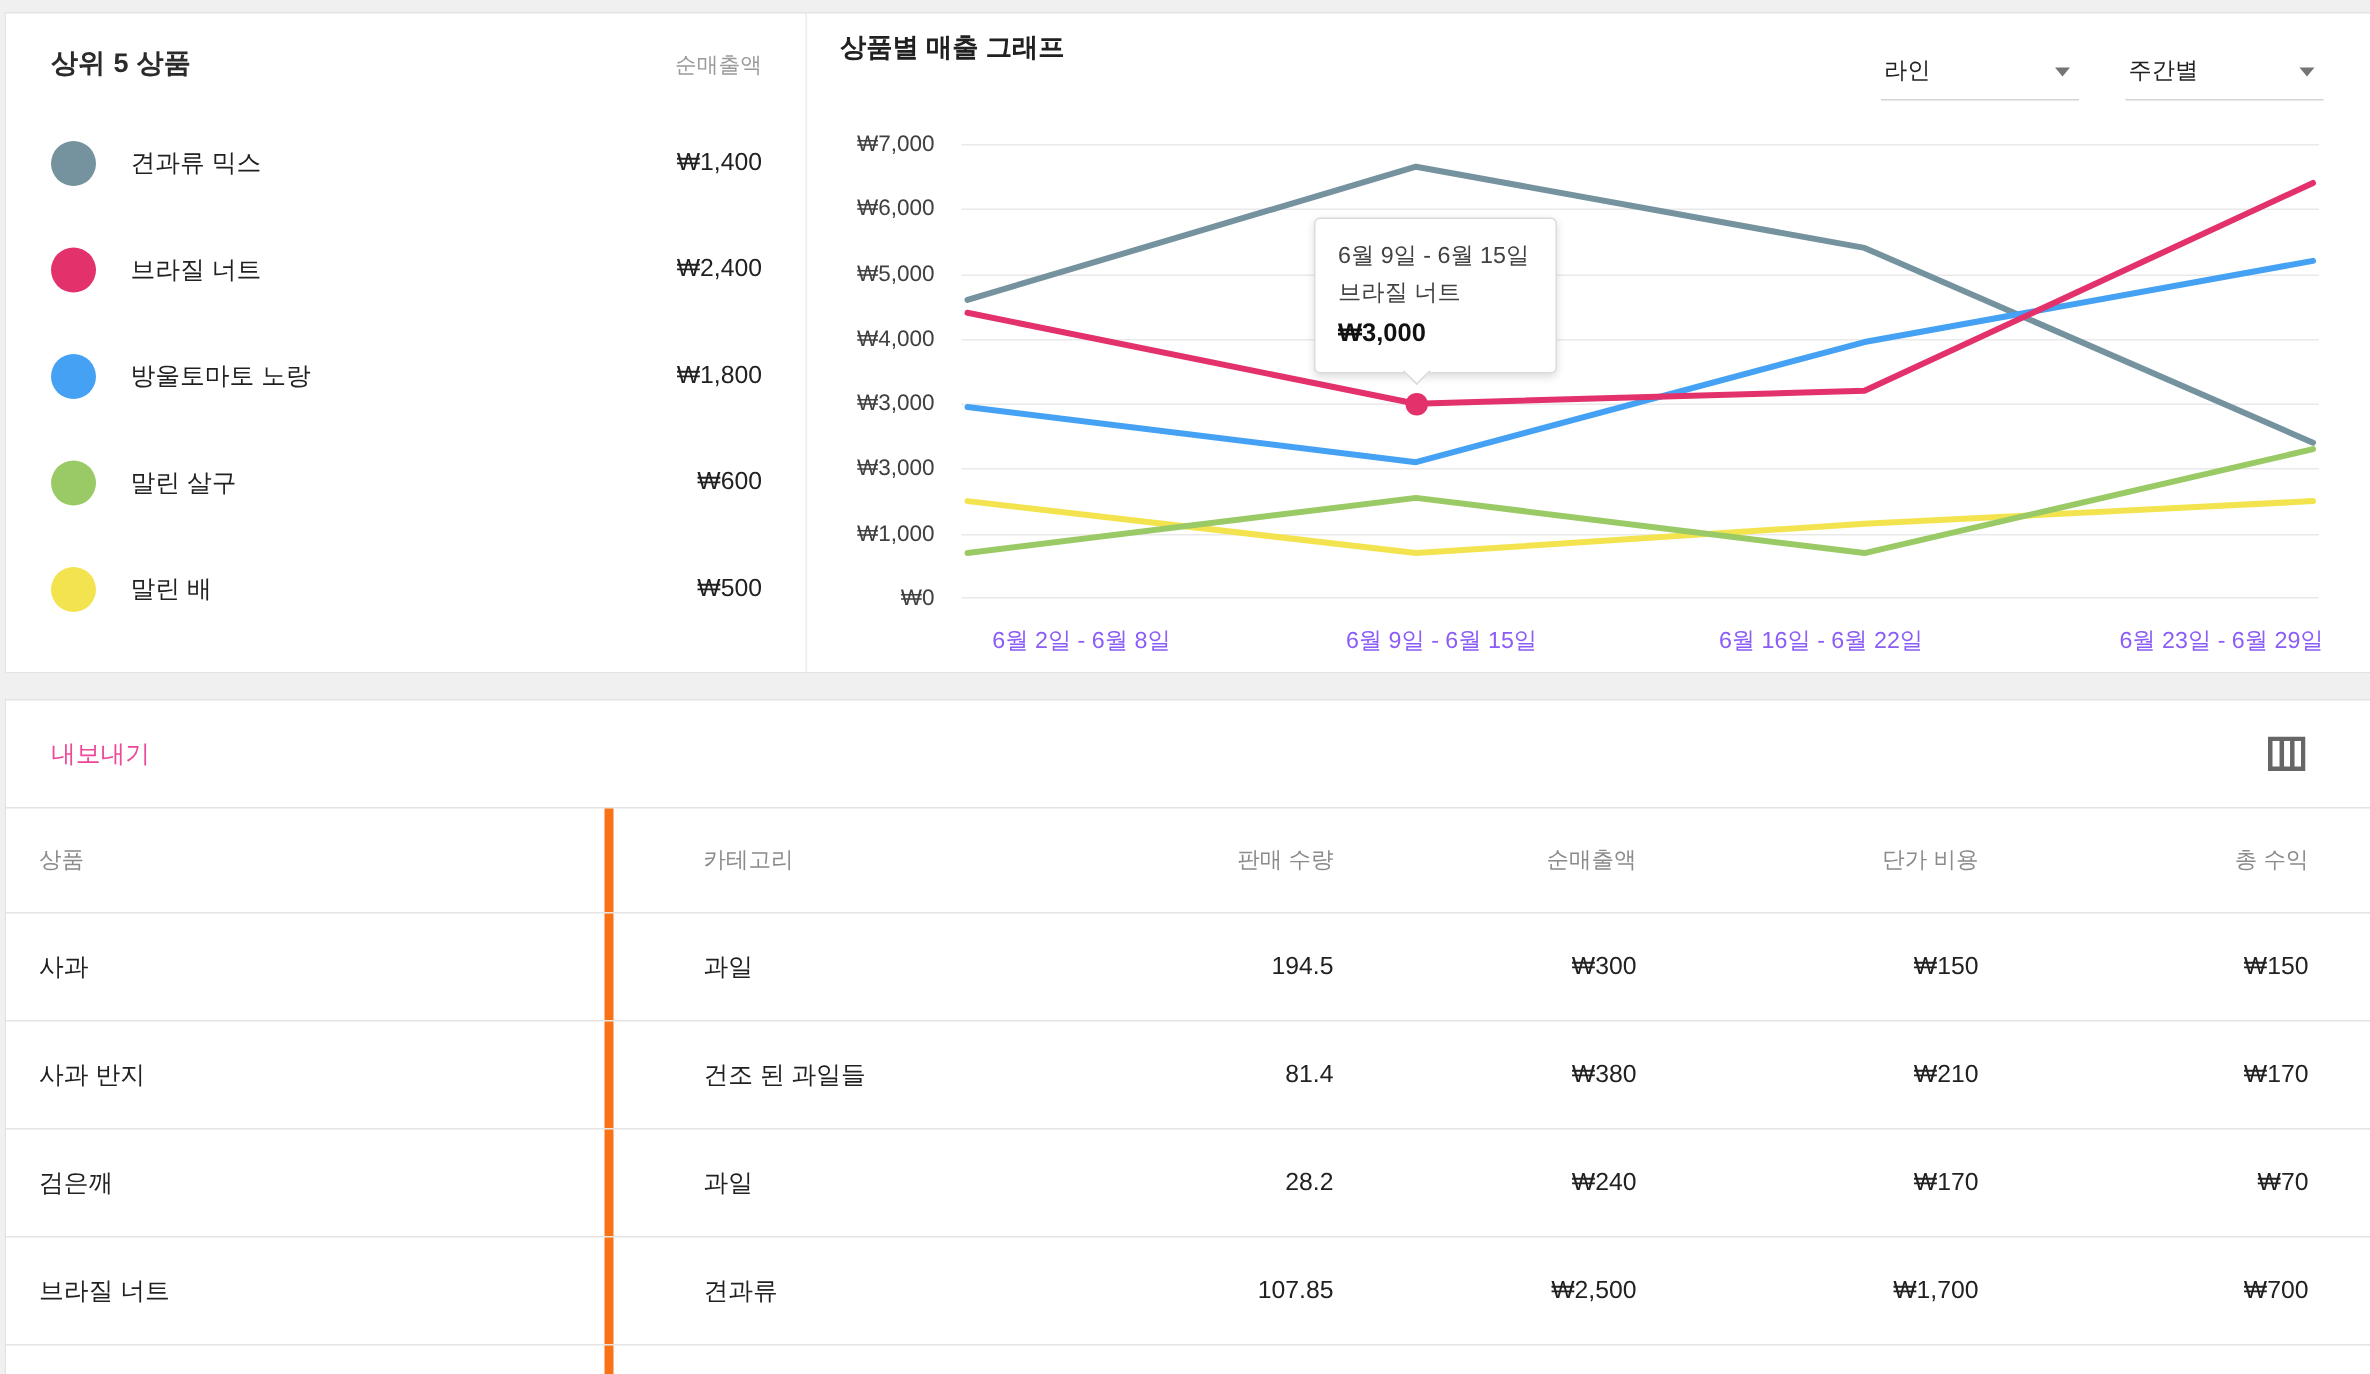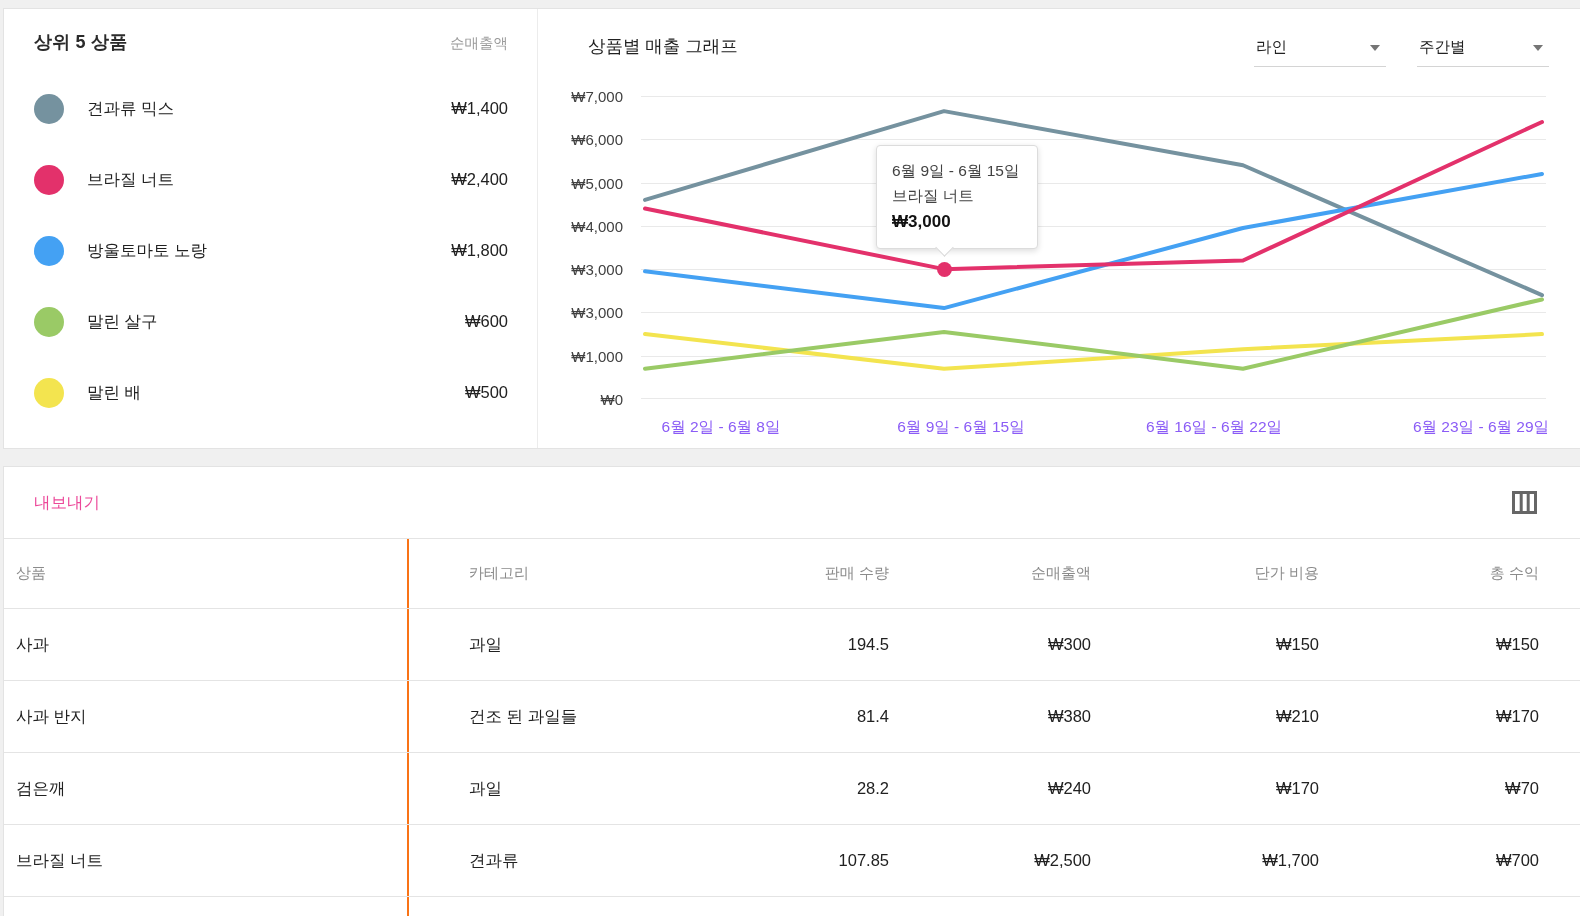--- a/index.html
+++ b/index.html
@@ -29,21 +29,21 @@
   .tp-title { font-size:18px; font-weight:700; color:#2b2b2b; letter-spacing:.2px; }
   .tp-value-header { font-size:14.5px; color:#9a9a9a; }
   .tp-list { margin-top:19px; }
   .tp-item { height:71px; display:flex; align-items:center; }
   .tp-dot { width:30px; height:30px; border-radius:50%; flex:0 0 30px; }
   .tp-label { font-size:16.5px; color:#212121; margin-left:23px; flex:1; }
   .tp-value { font-size:16.5px; color:#212121; text-align:right; }
 
   
   #chart-panel { position:absolute; left:534px; top:0; right:0; bottom:0; }
-  .chart-title { position:absolute; left:22px; top:25px; font-size:17.5px; font-weight:400; color:#212121;margin-left:28px; }
+  .chart-title { position:absolute; left:22px; top:10px; font-size:17.5px; font-weight:700; color:#212121; }
   .select-field {
     position:absolute; top:20px; height:38px; width:132px;
     border-bottom:1px solid #d4d4d4; cursor:pointer;
     display:flex; align-items:center; justify-content:space-between;
   }
   #select-chart-type { left:716px; }
   #select-period { left:879px; }
   .select-value { font-size:15.5px; color:#212121; padding-left:2px; }
   .select-arrow {
     width:0; height:0; margin-right:6px;
@@ -84,21 +84,21 @@
   
   #export-bar { height:71px; display:flex; align-items:center; justify-content:space-between; padding:0 48px 0 30px; }
   #export-label { font-size:16.5px; color:#ec4899; }
   #columns-button { cursor:pointer; display:flex; align-items:center; }
   .grid-row {
     display:grid;
     grid-template-columns:405px 280px 200px 202px 228px 220px;
     align-items:center;
   }
   .grid-row > div { overflow:hidden; white-space:nowrap; }
-  .cell-product { padding-left:12px; border-right:2px solid #f97316; align-self:stretch; display:flex; align-items:center; }
+  .cell-product { padding-left:22px; border-right:6px solid #f97316; align-self:stretch; display:flex; align-items:center; }
   .cell-category { padding-left:60px; }
   .cell-num { text-align:right; }
   #table-header { height:70px; border-top:1px solid #e4e4e4; color:#8b8b8b; font-size:15px; }
   #table-header .cell-product { color:#8b8b8b; }
   .data-row { height:72px; border-top:1px solid #e4e4e4; font-size:16.5px; color:#212121; }
   .data-row .cell-product { font-size:16.5px; }
 </style>
 </head>
 <body>
 

